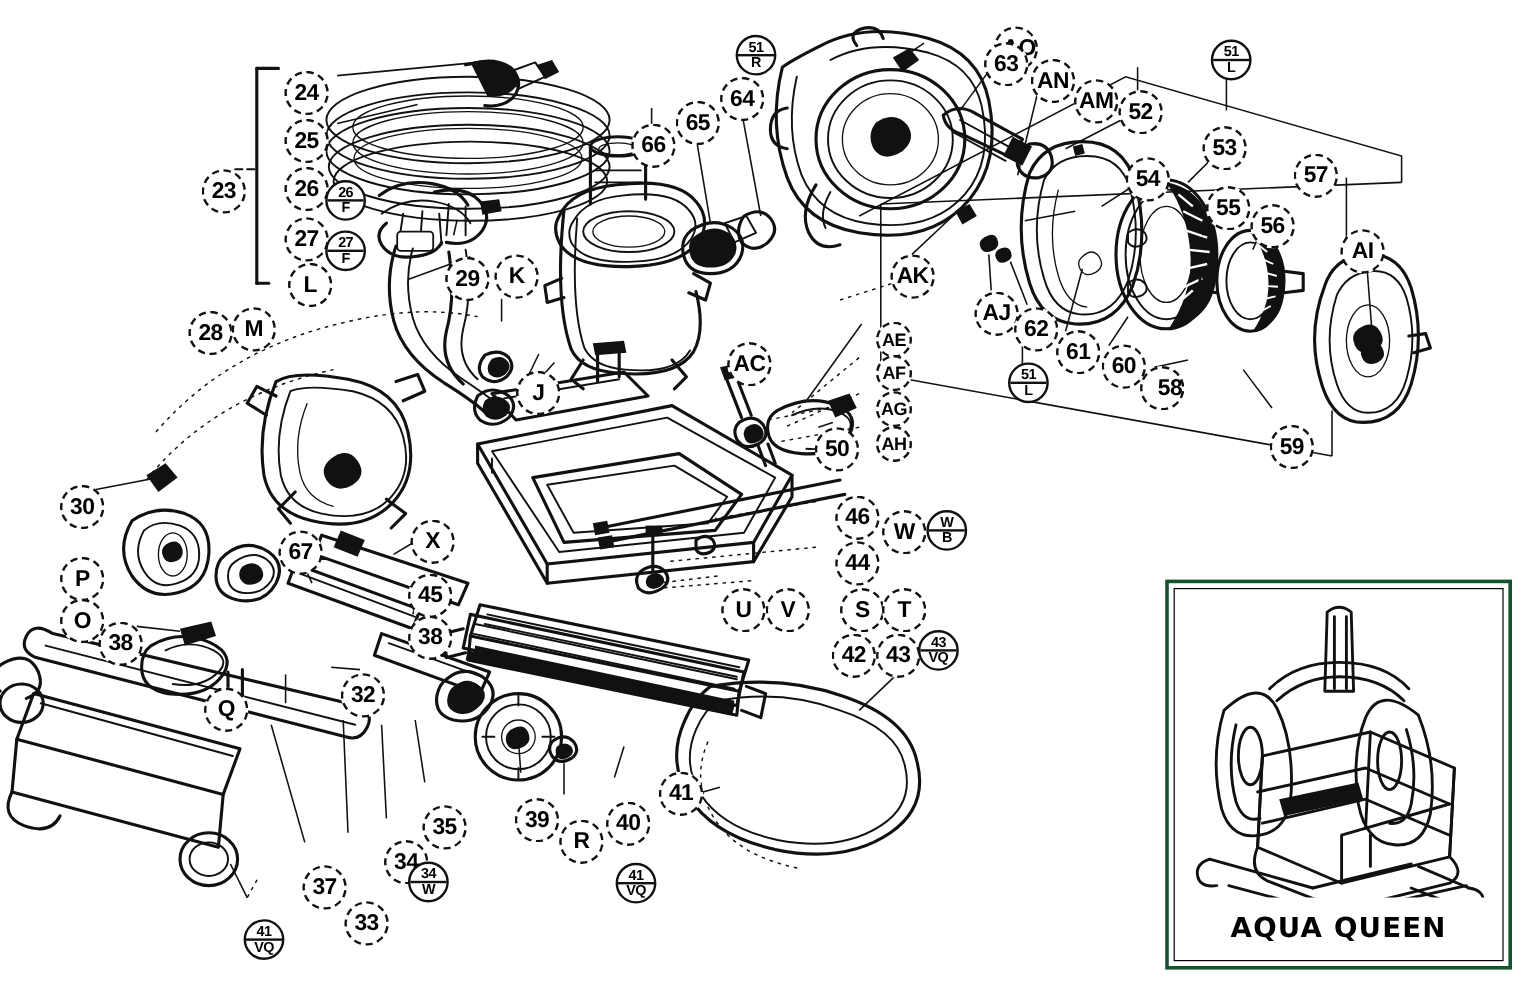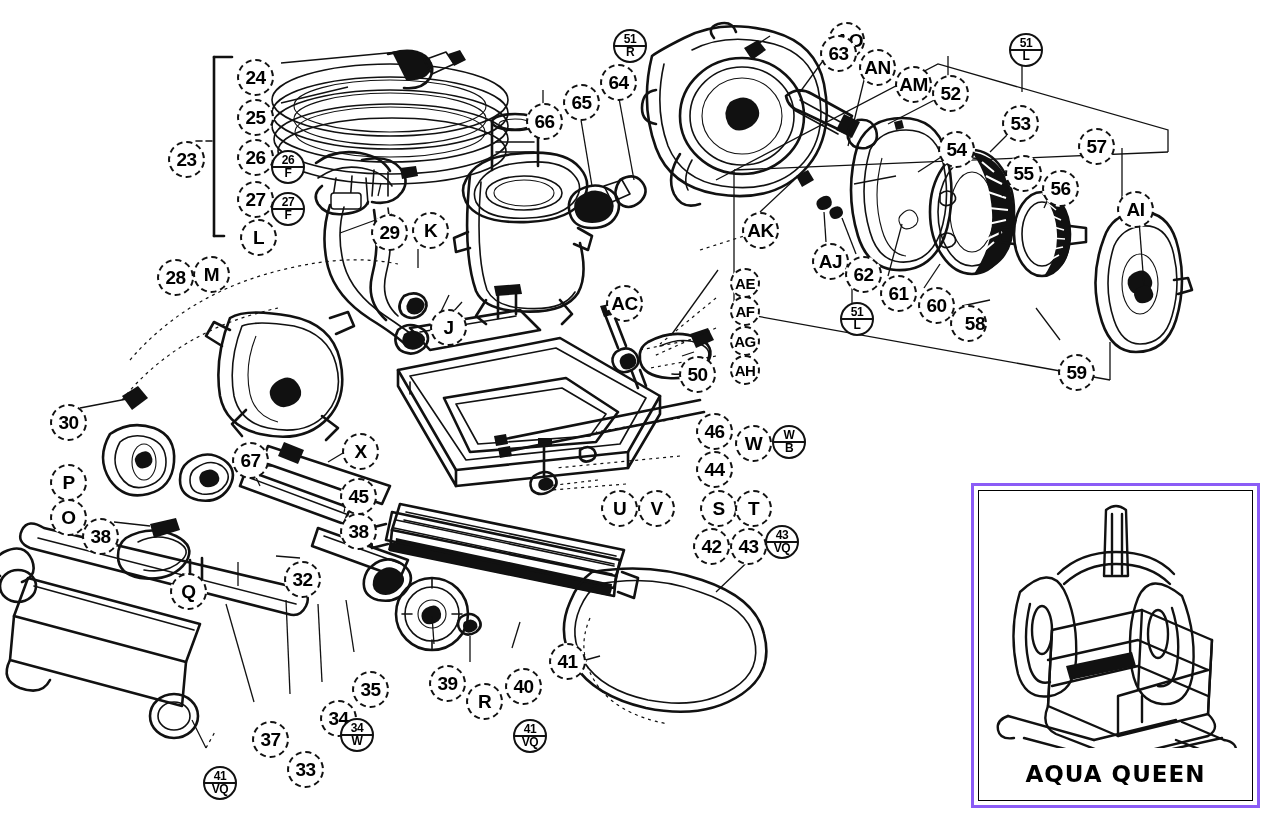--- a/index.html
+++ b/index.html
@@ -44,21 +44,21 @@
   }
   .sz-m{width:37px;height:37px;font-size:19px;}
   .sz-xs{width:30px;height:30px;font-size:15px;}
   .sz-split-s{width:34px;height:34px;}
 
   
   #inset{
     position:absolute;
     left:971px; top:483px;
     width:289px; height:325px;
-    border:3px solid #8b5cf6;
+    border:3px solid #14532d;
     background:#fff;
     box-sizing:border-box;
     z-index:30;
   }
   #inset .frame{
     position:absolute;left:4px;top:4px;right:4px;bottom:4px;
     border:1px solid #000;
   }
   #inset .cap{
     position:absolute;left:0;right:0;bottom:18px;

